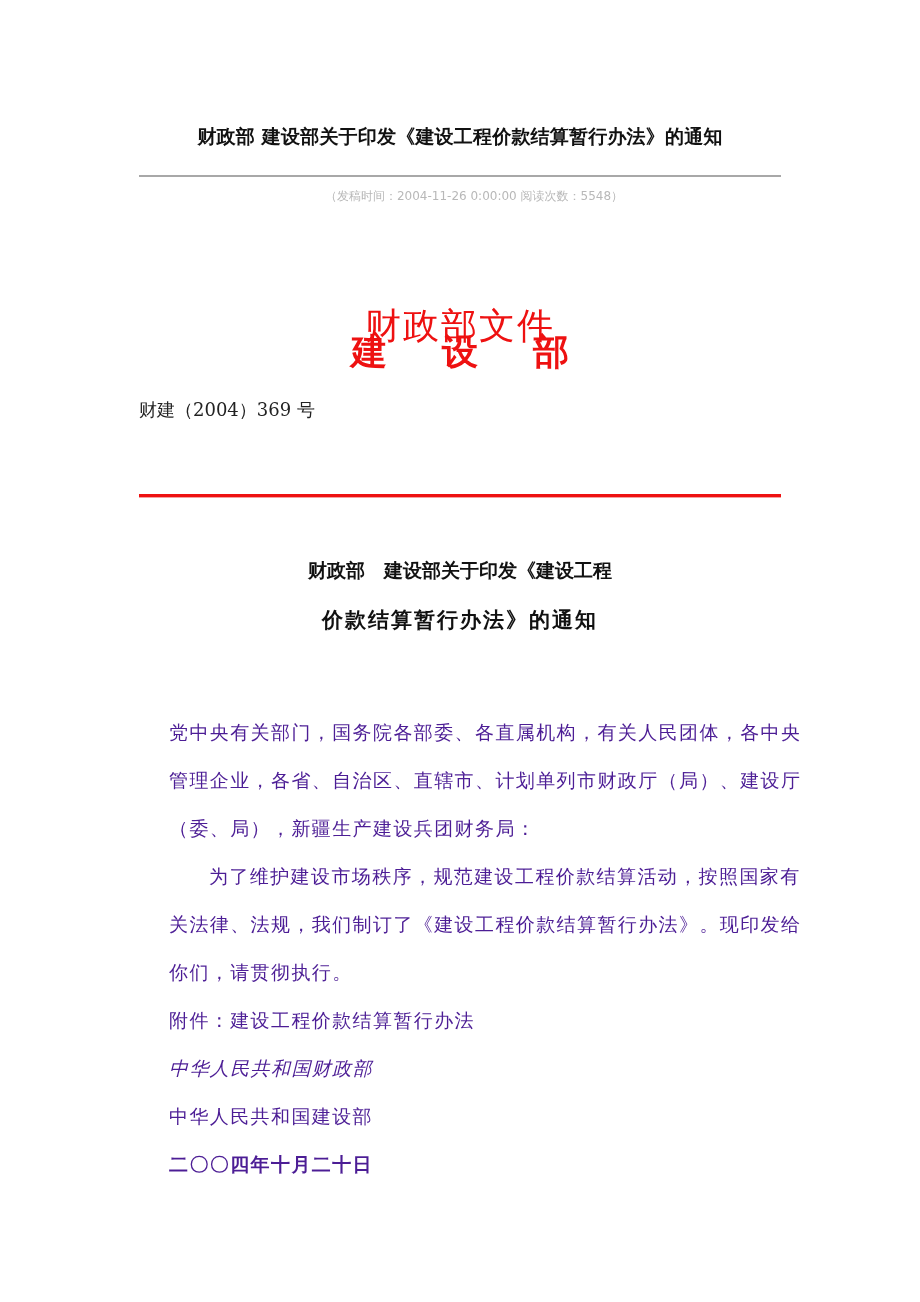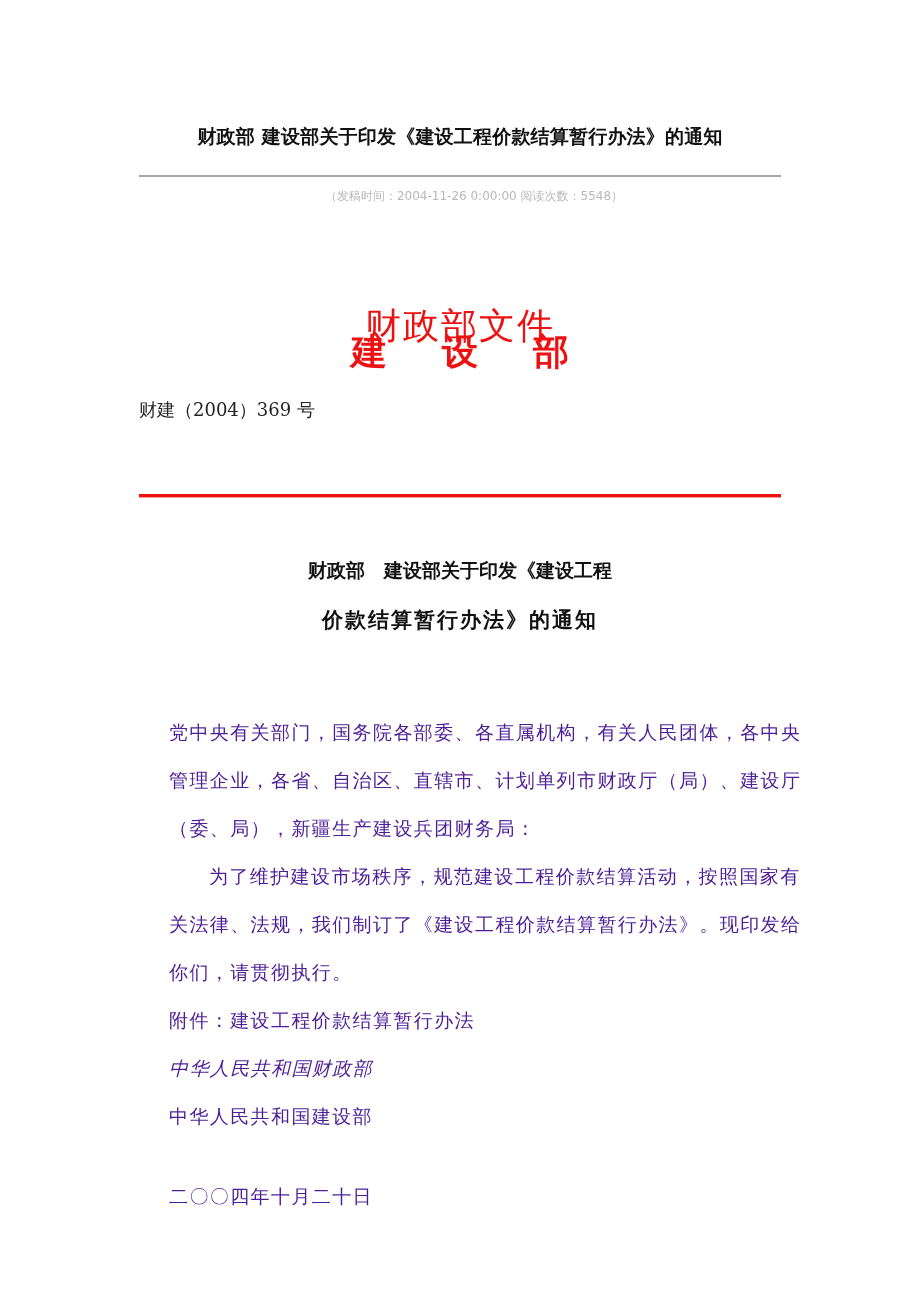--- a/index.html
+++ b/index.html
@@ -87,21 +87,21 @@
       letter-spacing: 1.4px;
       color: #4c1d95;
       margin-left: 30px;
     }
     .p-addressee { top: 708px; }
     .p-main { top: 852px; text-indent: 40px; }
     .p-line { white-space: nowrap; }
     .p-attach { top: 996px; }
     .p-sig1 { top: 1044px; font-style: italic; }
     .p-sig2 { top: 1092px; }
-    .p-date { top: 1172px; }
+    .p-date { top: 1140px; font-weight: bold; }
   </style>
 </head>
 <body>
 
 <div class="abs web-title">财政部 建设部关于印发《建设工程价款结算暂行办法》的通知</div>
 <div class="abs gray-rule"></div>
 <div class="abs meta">（发稿时间：2004-11-26 0:00:00  阅读次数：5548）</div>
 
 <div class="abs red-head-1">财政部文件</div>
 <div class="abs red-head-2">建设部</div>

